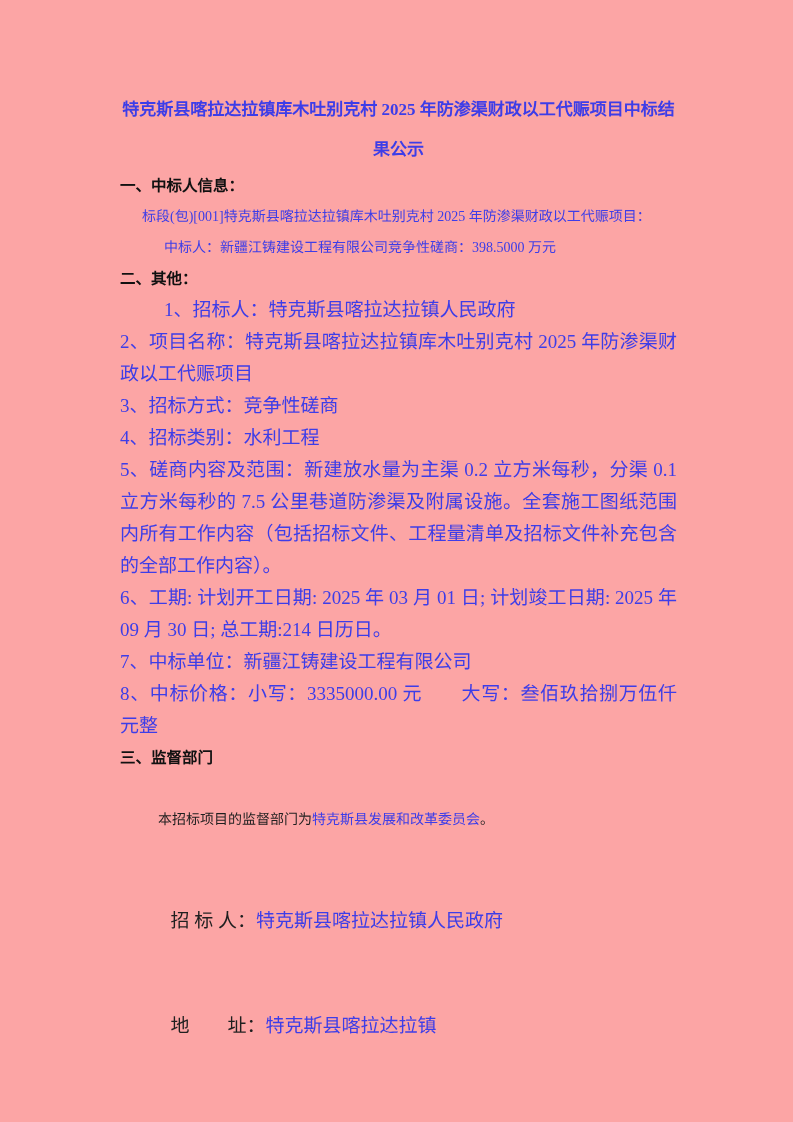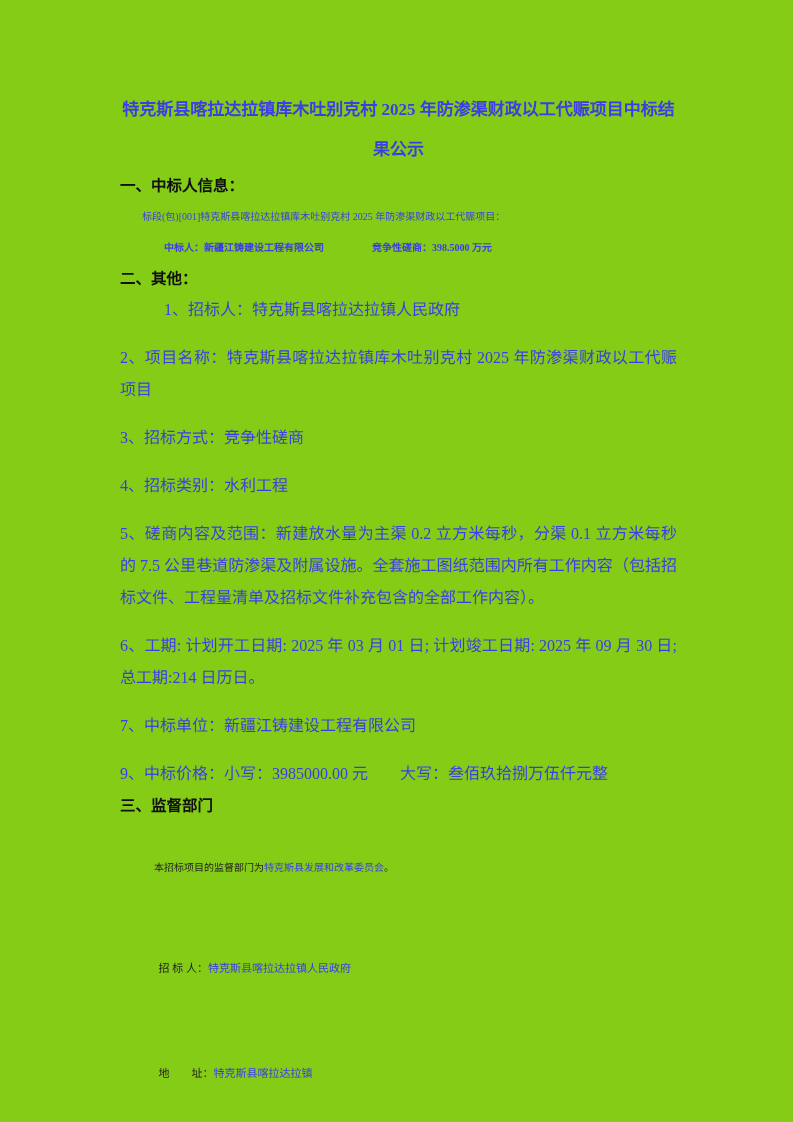--- a/index.html
+++ b/index.html
@@ -8,21 +8,21 @@
     height: 1122px;
     background: #ffffff;
     font-family: "Liberation Serif", "DejaVu Serif", serif;
     color: #1f1f1f;
     overflow: hidden;
   }
   .page {
     position: relative;
     width: 793px;
     height: 1122px;
-    background: #84cc16;
+    background: #fca5a5;
     box-sizing: border-box;
     padding: 90px 116px 0 120px;
   }
   .blue { color: #3d3de8; }
   .doc-title {
     color: #3d3de8;
     font-weight: bold;
     font-size: 17px;
     line-height: 40px;
     text-align: center;
@@ -38,46 +38,44 @@
   .section-heading {
     font-family: "Liberation Sans", "DejaVu Sans", sans-serif;
     font-weight: bold;
     font-size: 15.5px;
     color: #111111;
     line-height: 31px;
     white-space: pre-wrap;
   }
   .h1-heading { }
   .body-line {
-    font-size: 10px;
+    font-size: 14px;
     line-height: 31px;
     white-space: pre-wrap;
   }
   .lot-line { padding-left: 22px; }
   .winner-line {
     padding-left: 44px;
     display: flex;
-    gap: 48px;
-    font-weight: bold;
   }
   .items .item { 
-    font-size: 16px;
+    font-size: 19px;
     line-height: 32px;
     margin-bottom: 0;
     white-space: pre-wrap;
     text-align: justify;
     color: #3d3de8;
   }
-  .items .item + .item { margin-top: 16px; }
+  .items .item + .item { margin-top: 0; }
   .items .item-first { padding-left: 44px; }
   .supervision-line { padding-left: 24px; font-family: Liberation Serif, serif; }
   .contacts { margin-top: 2px; }
   .contact-row {
     padding-left: 22px;
-    font-size: 11px;
+    font-size: 19px;
     line-height: 35px;
     white-space: pre-wrap;
   }
 </style>
 </head>
 <body>
 
 <div class="page">
 
   <div class="doc-title">特克斯县喀拉达拉镇库木吐别克村 2025 年防渗渠财政以工代赈项目中标结果公示</div>
@@ -95,21 +93,21 @@
   <div class="section-heading">二、其他：</div>
 
   <div class="items">
     <div class="item item-first">1、招标人：特克斯县喀拉达拉镇人民政府</div>
     <div class="item">2、项目名称：特克斯县喀拉达拉镇库木吐别克村 2025 年防渗渠财政以工代赈项目</div>
     <div class="item">3、招标方式：竞争性磋商</div>
     <div class="item">4、招标类别：水利工程</div>
     <div class="item">5、磋商内容及范围：新建放水量为主渠 0.2 立方米每秒，分渠 0.1 立方米每秒的 7.5 公里巷道防渗渠及附属设施。全套施工图纸范围内所有工作内容（包括招标文件、工程量清单及招标文件补充包含的全部工作内容）。</div>
     <div class="item">6、工期: 计划开工日期: 2025 年 03 月 01 日; 计划竣工日期: 2025 年 09 月 30 日; 总工期:214 日历日。</div>
     <div class="item">7、中标单位：新疆江铸建设工程有限公司</div>
-    <div class="item">9、中标价格：小写：3985000.00 元　　大写：叁佰玖拾捌万伍仟元整</div>
+    <div class="item">8、中标价格：小写：3335000.00 元　　大写：叁佰玖拾捌万伍仟元整</div>
   </div>
 
   <div class="section-heading">三、监督部门</div>
 
   <div class="body-line supervision-line">
     <span>本招标项目的监督部门为</span><span class="blue">特克斯县发展和改革委员会</span><span>。</span>
   </div>
 
 
   <div class="contacts">

